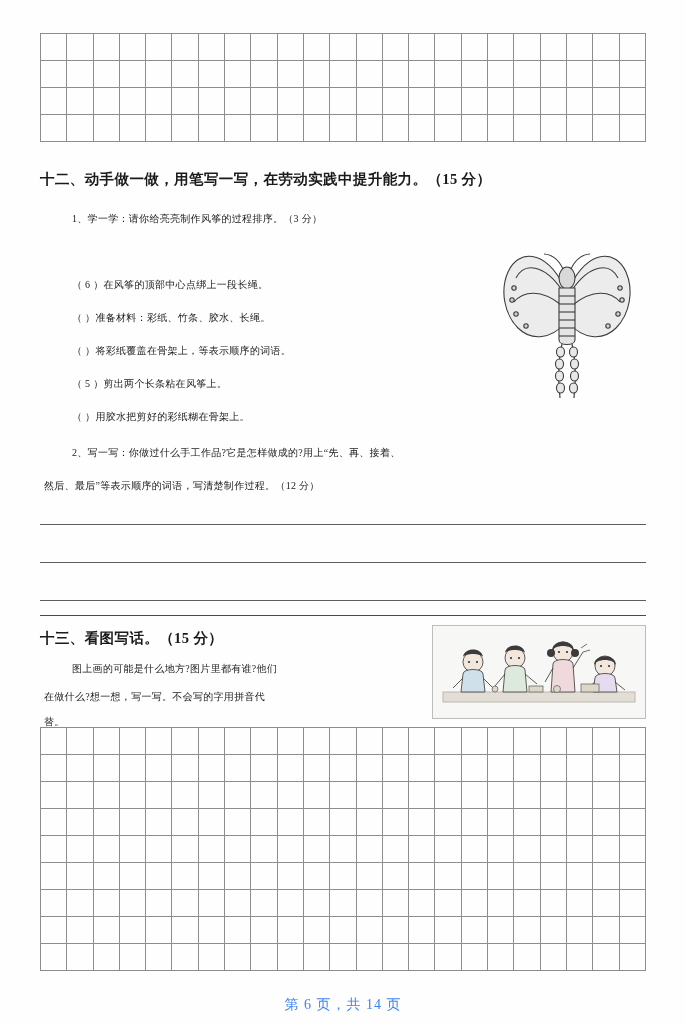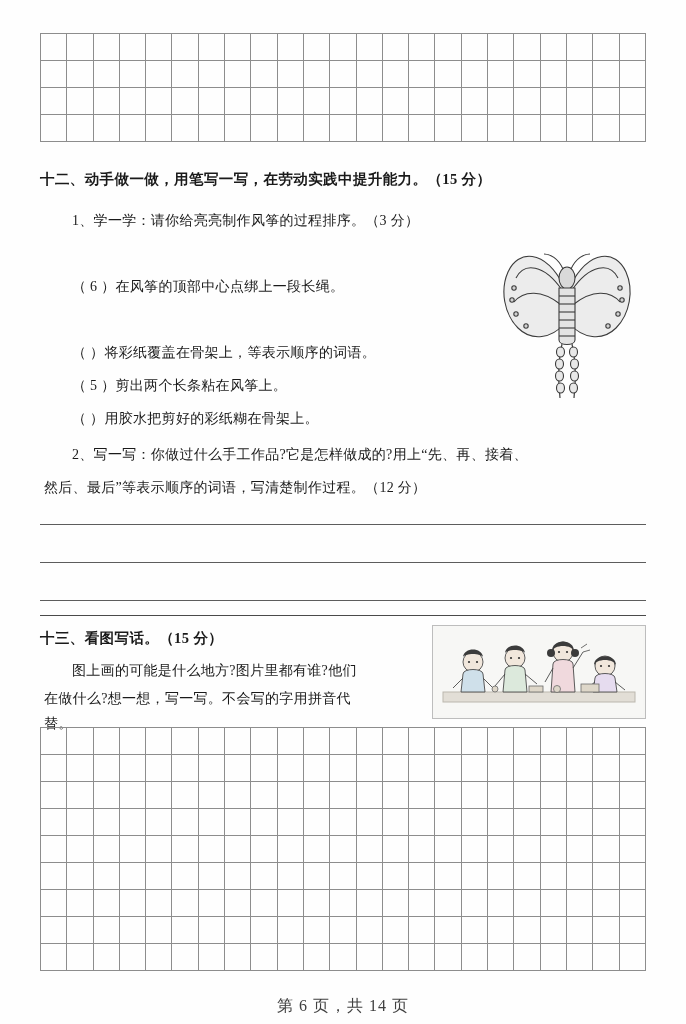--- a/index.html
+++ b/index.html
@@ -41,21 +41,21 @@
   
   .sec-head {
     position: absolute;
     font-weight: bold;
     font-size: 14.5px;
     letter-spacing: 0.4px;
     white-space: nowrap;
   }
   .body-line {
     position: absolute;
-    font-size: 14px;
+    font-size: 10px;
     letter-spacing: 0.3px;
     white-space: nowrap;
   }
 
   
   .rule {
     position: absolute;
     height: 0;
     border-bottom: 1px solid #5d5d5d;
     left: 40px;
@@ -69,22 +69,22 @@
     width: 606px;
     height: 0;
     border-bottom: 1px solid #4a4a4a;
   }
 
   
   .footer {
     position: absolute;
     width: 686px;
     text-align: center;
-    font-size: 16px;
-    color: #404040;
+    font-size: 14px;
+    color: #3b82f6;
     letter-spacing: 1px;
   }
 
   
   .kite-box {
     position: absolute;
     left: 492px;
     top: 228px;
     width: 150px;
     height: 175px;
@@ -210,20 +210,21 @@
           <td></td>
         </tr>
       </tbody>
     </table>
 
   <div class="sec-head" style="left:40px; top:170px;">十二、动手做一做，用笔写一写，在劳动实践中提升能力。（15 分）</div>
 
   <div class="body-line" style="left:72px; top:212px;">1、学一学：请你给亮亮制作风筝的过程排序。（3 分）</div>
 
   <div class="body-line" style="left:72px; top:278px;">（ 6 ）在风筝的顶部中心点绑上一段长绳。</div>
+  <div class="body-line" style="left:72px; top:311px;">（   ）准备材料：彩纸、竹条、胶水、长绳。</div>
   <div class="body-line" style="left:72px; top:344px;">（   ）将彩纸覆盖在骨架上，等表示顺序的词语。</div>
   <div class="body-line" style="left:72px; top:377px;">（ 5 ）剪出两个长条粘在风筝上。</div>
   <div class="body-line" style="left:72px; top:410px;">（   ）用胶水把剪好的彩纸糊在骨架上。</div>
 
   <div class="body-line" style="left:72px; top:446px;">2、写一写：你做过什么手工作品?它是怎样做成的?用上“先、再、接着、</div>
   <div class="body-line" style="left:44px; top:479px;">然后、最后”等表示顺序的词语，写清楚制作过程。（12 分）</div>
 
   <div class="rule" style="top:524px;"></div>
   <div class="rule" style="top:562px;"></div>
   <div class="rule" style="top:600px;"></div>

